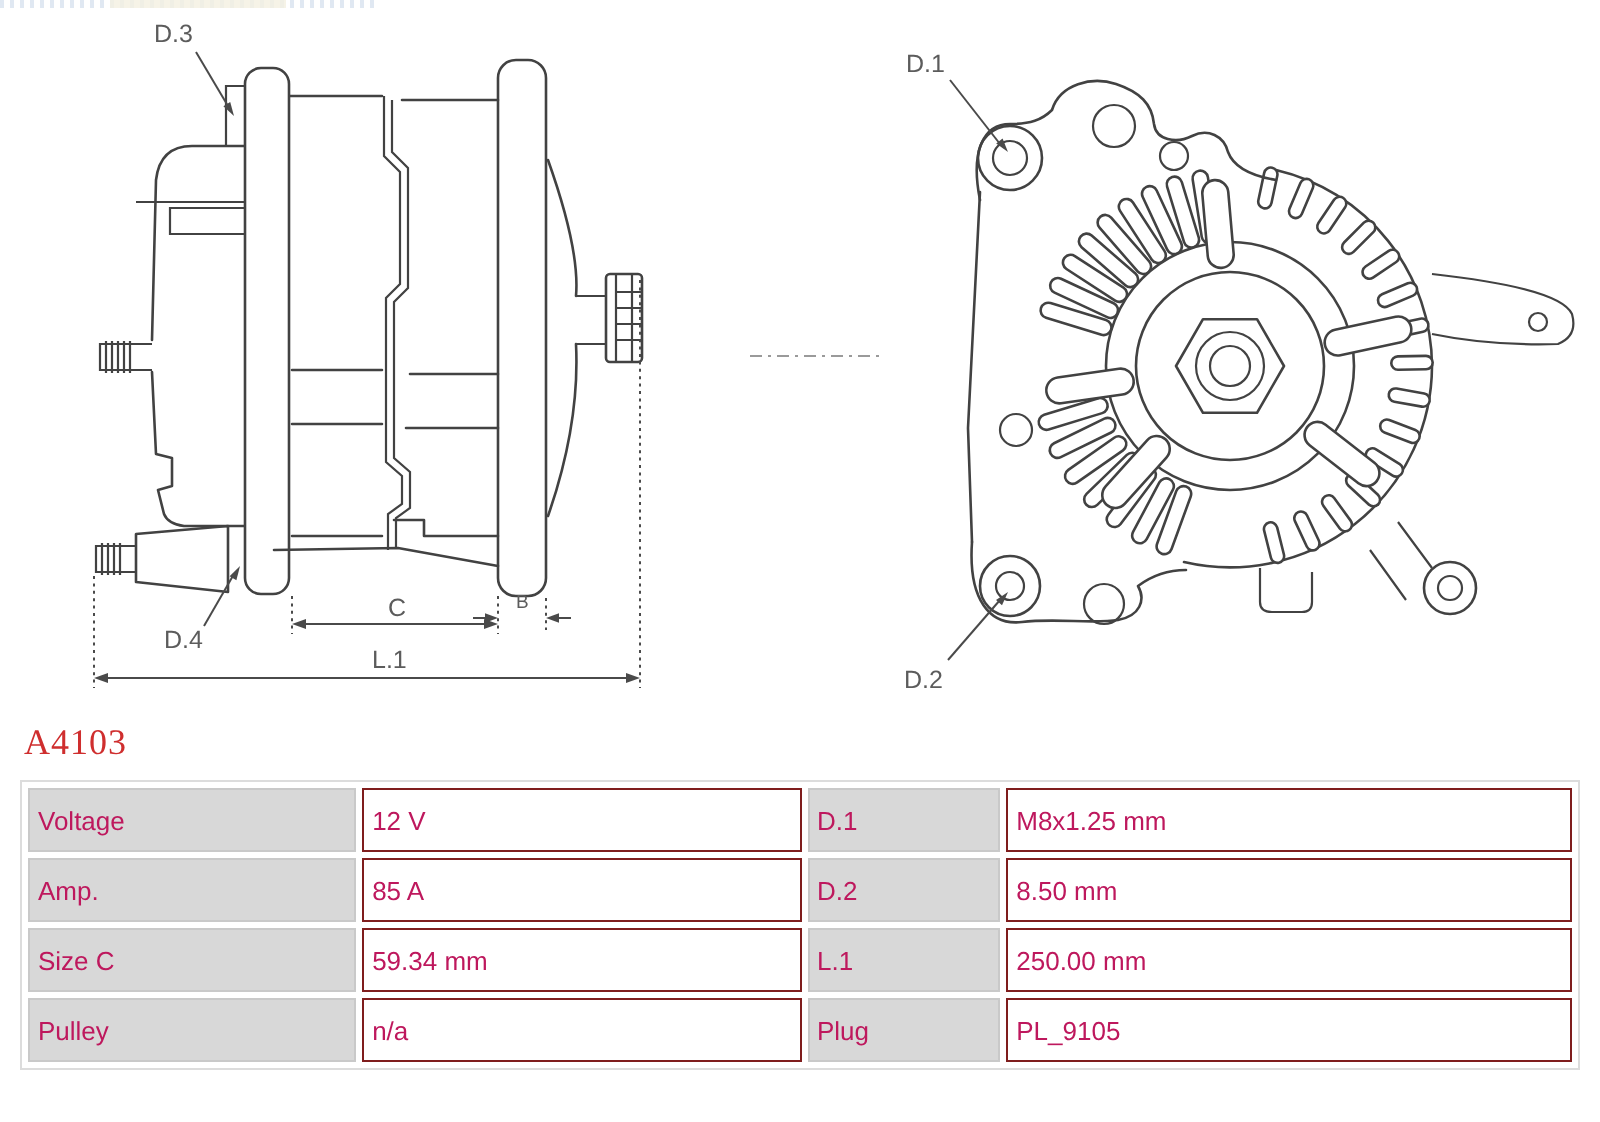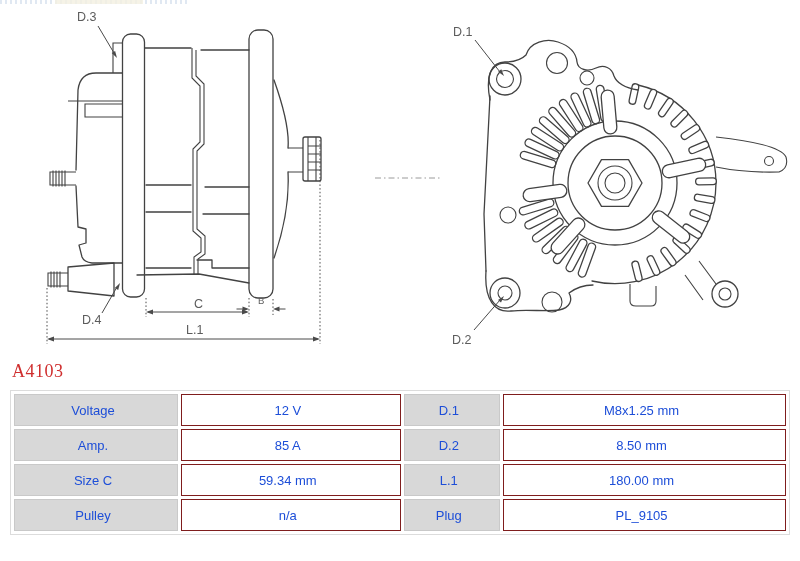--- a/index.html
+++ b/index.html
@@ -27,22 +27,22 @@
     position:absolute;left:12px;top:361px;font-size:18px;letter-spacing:.5px;
     color:#cf2e2e;
     font-family:Liberation Serif, serif;
   }
   .table-wrap{
     position:absolute;left:10px;top:390px;width:778px;
     border:1px solid #dcdcdc;background:#ffffff;
   }
   table.spec{border-collapse:separate;border-spacing:3px;width:100%;table-layout:fixed;}
   table.spec td{
-    height:30px;padding:0 10px 0 4px;text-align:center;vertical-align:middle;
-    font-size:13px;color:#1d4ed8;white-space:nowrap;overflow:hidden;
+    height:30px;padding:0 10px 0 4px;text-align:left;vertical-align:middle;
+    font-size:13px;color:#be185d;white-space:nowrap;overflow:hidden;
   }
   td.lab{background:#d8d8d8;border:1px solid #c9c9c9;}
   td.val{background:#ffffff;border:1px solid #7f1d1d;}
 </style>
 </head>
 <body>
 
 <div class="edge-artifact">
     <div class="patch"></div>
   </div>
@@ -265,21 +265,21 @@
       <tr>
         <td class="lab">Amp.</td>
         <td class="val">85 A</td>
         <td class="lab">D.2</td>
         <td class="val">8.50 mm</td>
       </tr>
       <tr>
         <td class="lab">Size C</td>
         <td class="val">59.34 mm</td>
         <td class="lab">L.1</td>
-        <td class="val">180.00 mm</td>
+        <td class="val">250.00 mm</td>
       </tr>
       <tr>
         <td class="lab">Pulley</td>
         <td class="val">n/a</td>
         <td class="lab">Plug</td>
         <td class="val">PL_9105</td>
       </tr>
     </tbody>
   </table>
 </div>

